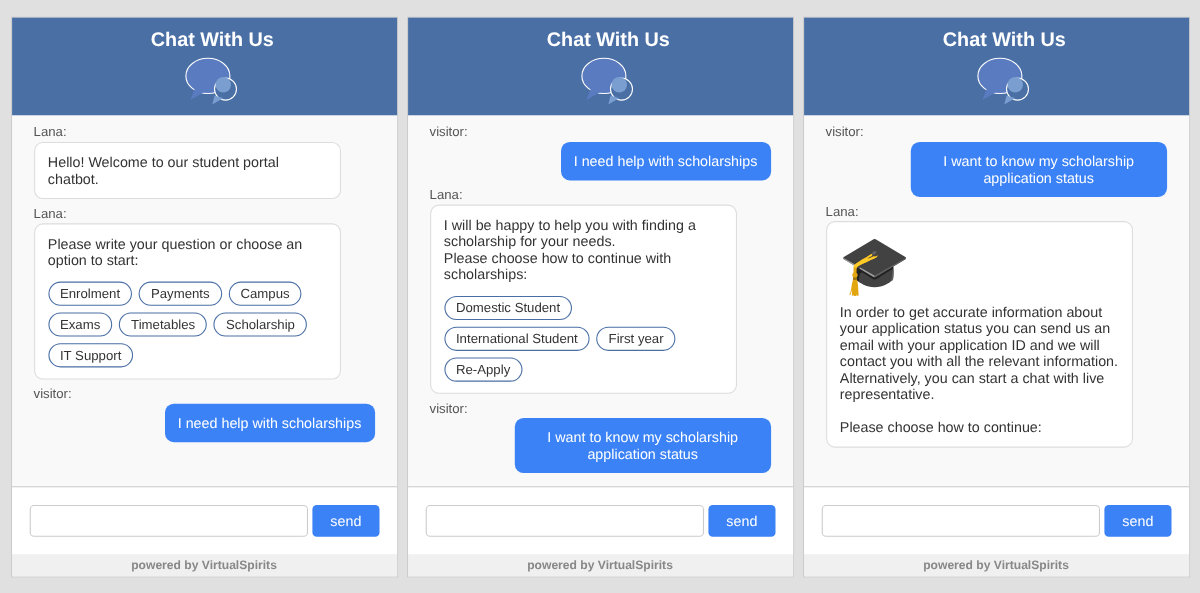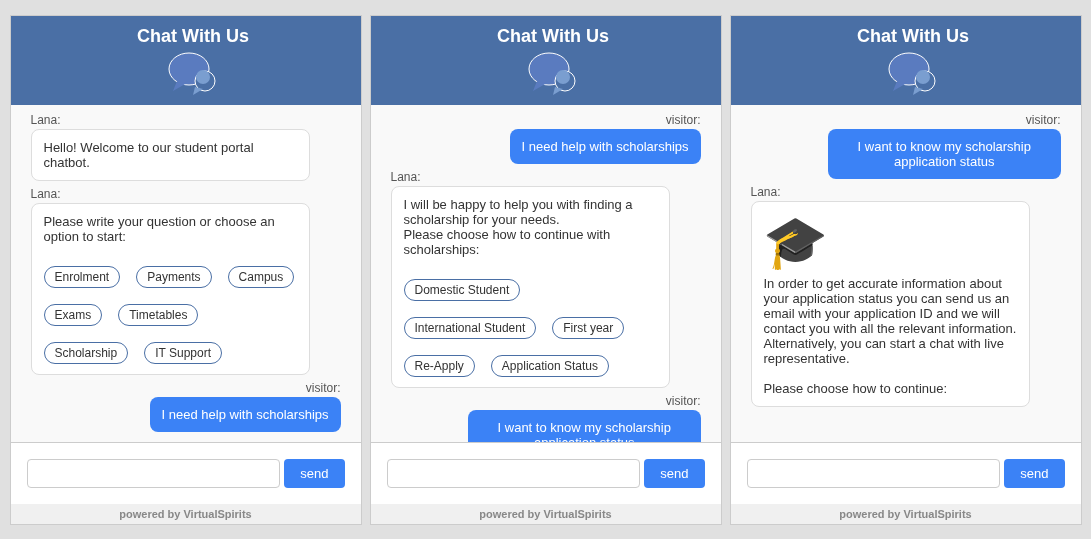--- a/index.html
+++ b/index.html
@@ -80,32 +80,32 @@
       border-radius: 8px;
       padding: 10px 12px;
       font-size: 13px;
       max-width: 75%;
       align-self: flex-end;
       text-align: center;
     }
     .visitor-container {
       display: flex;
       flex-direction: column;
-      align-items: flex-end;
+      align-items: flex-start;
     }
     .bot-container {
       display: flex;
       flex-direction: column;
       align-items: flex-start;
     }
     .options-row {
       display: flex;
       flex-wrap: wrap;
-      gap: 16px;
-      margin-top: 22px;
+      gap: 6px;
+      margin-top: 12px;
     }
     .option-btn {
       border: 1px solid #4a6fa5;
       background: white;
       color: #333;
       border-radius: 12px;
       padding: 3px 10px;
       font-size: 12px;
       cursor: pointer;
     }
@@ -219,21 +219,20 @@
       </div>
       <div class="bot-container">
         <span class="sender-label">Lana:</span>
         <div class="bot-bubble">
           <span>I will be happy to help you with finding a scholarship for your needs.<br>Please choose how to continue with scholarships:</span>
           <div class="options-row">
             <button class="option-btn">Domestic Student</button>
             <button class="option-btn">International Student</button>
             <button class="option-btn">First year</button>
             <button class="option-btn">Re-Apply</button>
-            <button class="option-btn">Application Status</button>
           </div>
         </div>
       </div>
       <div class="visitor-container">
         <span class="visitor-label">visitor:</span>
         <div class="visitor-bubble">
           <span>I want to know my scholarship application status</span>
         </div>
       </div>
     </div>

